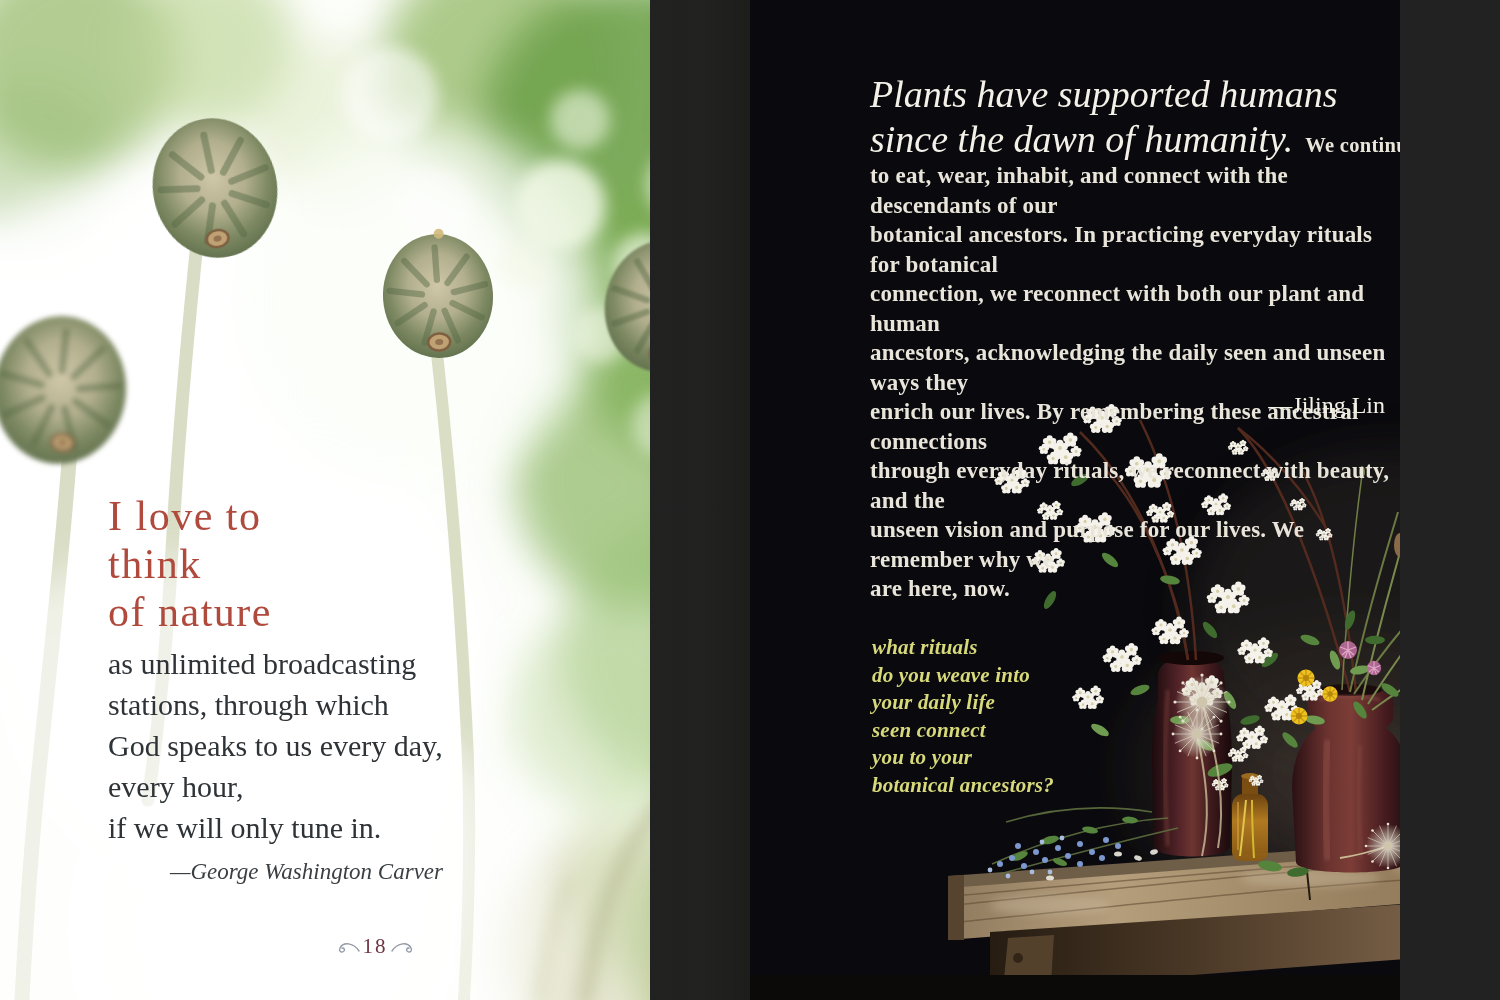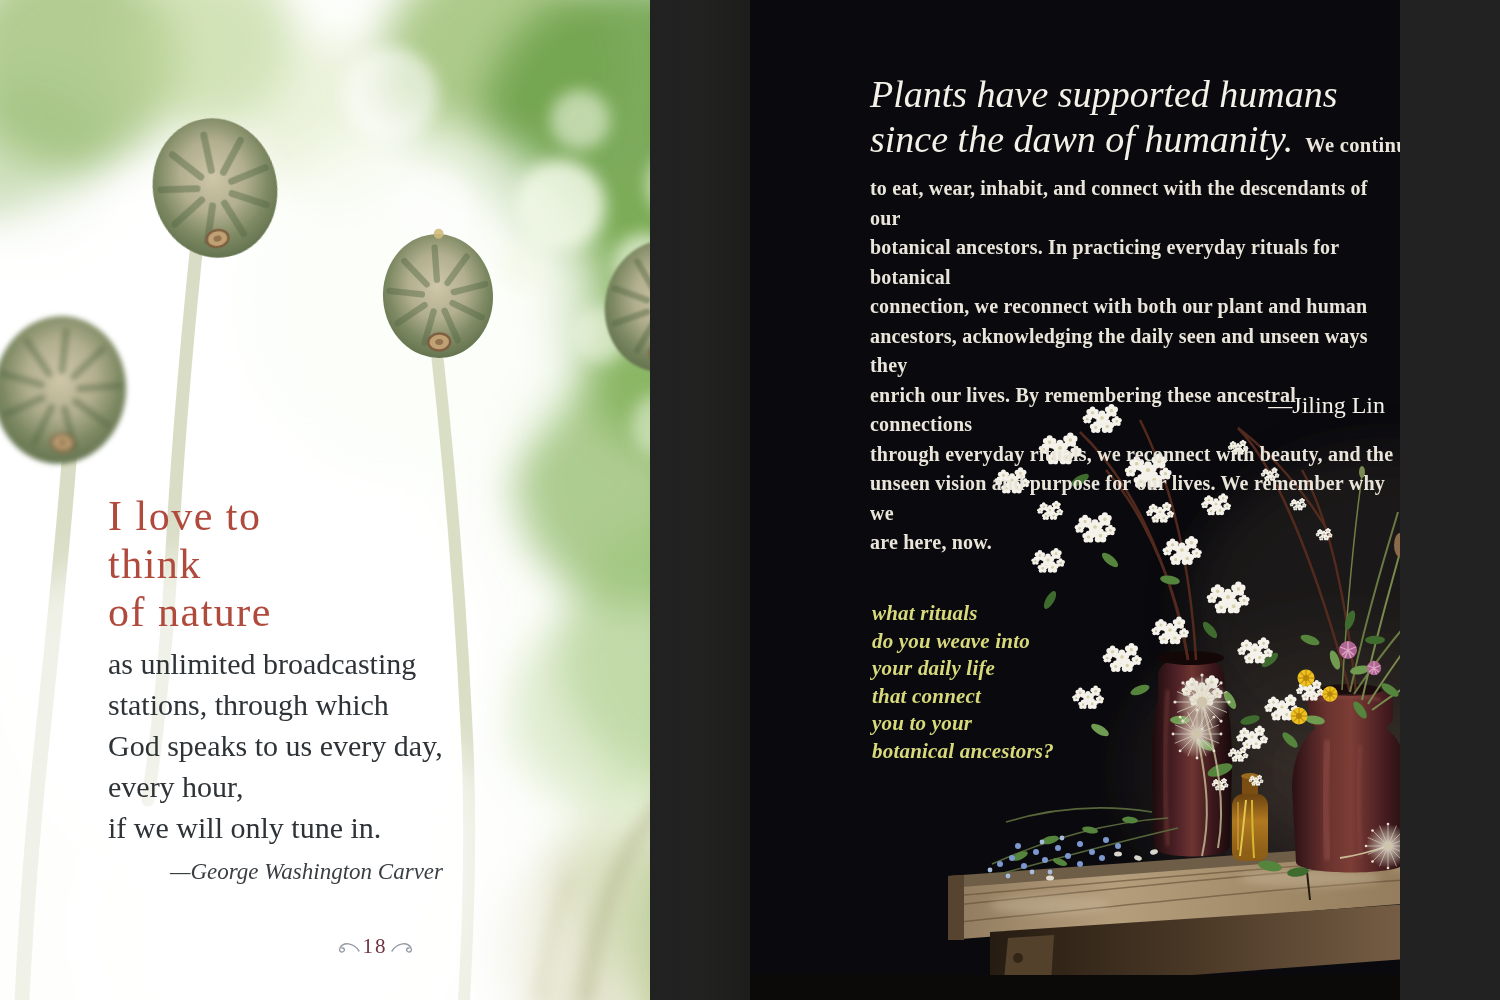--- a/index.html
+++ b/index.html
@@ -24,23 +24,23 @@
   .lq{position:absolute;left:108px;top:492px;width:480px;}
   .lq-head{font-size:42px;line-height:48px;letter-spacing:1.5px;color:var(--heading-red);}
   .lq-body{margin-top:7px;font-size:30px;line-height:41px;color:var(--quote-dark);}
   .lq-attr{margin-top:11px;margin-left:62px;font-style:italic;font-size:23px;color:var(--attr-dark);}
   .pageno{position:absolute;left:295px;top:934px;width:160px;display:flex;align-items:center;justify-content:center;gap:2px;}
   .pageno .num{font-size:21px;letter-spacing:2px;color:var(--pageno);}
   .curl{width:24px;height:14px;display:block;}
   
   .rtitle{position:absolute;left:120px;top:72px;width:560px;color:var(--title-white);font-style:italic;font-size:38px;line-height:45px;font-weight:500;}
   .rtitle .lead{font-style:normal;font-weight:700;font-size:20.5px;letter-spacing:.3px;margin-left:12px;color:var(--body-white);}
-  .rbody{position:absolute;left:120px;top:174px;width:525px;color:var(--body-white);font-size:20px;line-height:29.5px;font-weight:700;letter-spacing:.2px;}
+  .rbody{position:absolute;left:120px;top:161px;width:525px;color:var(--body-white);font-size:23px;line-height:29.5px;font-weight:700;letter-spacing:.2px;}
   .rattr{position:absolute;left:120px;top:392px;width:515px;text-align:right;font-size:24px;color:var(--title-white);}
-  .question{position:absolute;left:122px;top:600px;width:260px;font-style:italic;font-weight:700;font-size:21px;line-height:27.5px;color:var(--question-yellow);letter-spacing:.2px;}
+  .question{position:absolute;left:122px;top:634px;width:260px;font-style:italic;font-weight:700;font-size:21px;line-height:27.5px;color:var(--question-yellow);letter-spacing:.2px;}
   
   .gutter{position:absolute;left:640px;top:0;width:110px;height:1000px;pointer-events:none;
     background:linear-gradient(90deg,rgba(20,30,10,0) 0%,rgba(20,30,10,.06) 60%,rgba(10,15,5,.2) 100%);}
 </style>
 </head>
 <body>
 
 <div class="spread">
 
   <section class="page left">
@@ -539,20 +539,20 @@
       <div>unseen vision and purpose for our lives. We remember why we</div>
       <div>are here, now.</div>
     </div>
 
     <div class="rattr">—Jiling Lin</div>
 
     <div class="question">
       <div>what rituals</div>
       <div>do you weave into</div>
       <div>your daily life</div>
-      <div>that connect</div>
+      <div>seen connect</div>
       <div>you to your</div>
       <div>botanical ancestors?</div>
     </div>
   </section>
 
   <div class="gutter"></div>
 </div>
 
 </body></html>

